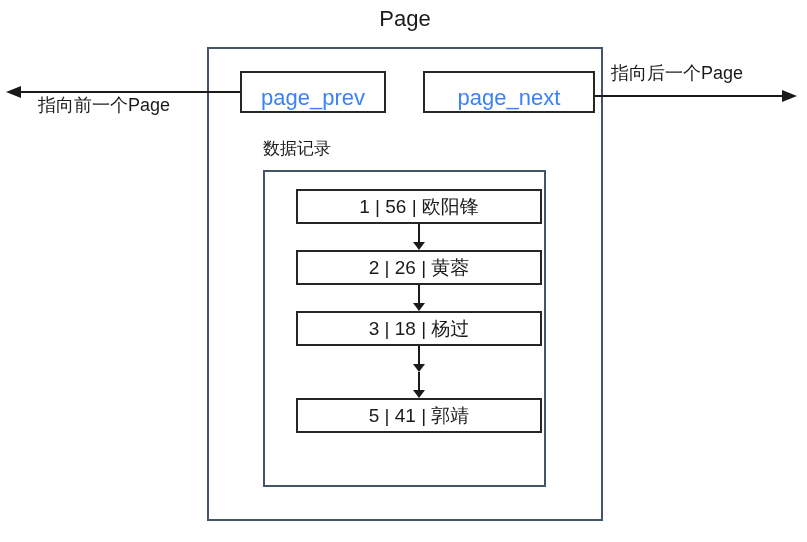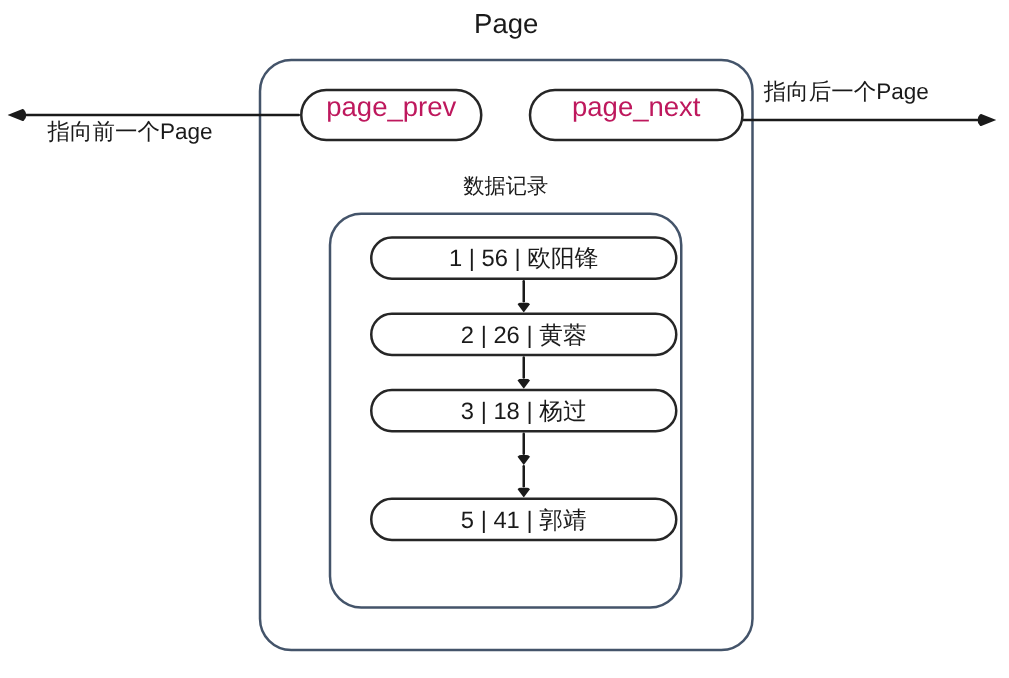--- a/index.html
+++ b/index.html
@@ -1,15 +1,15 @@
 <!DOCTYPE html>
 <html><head>
 <meta charset="utf-8">
 <style>
-  * { margin: 0; padding: 0; box-sizing: border-box; border-radius: 26px; }
+  * { margin: 0; padding: 0; box-sizing: border-box; }
   html, body { background: #ffffff; }
   body { font-family: "Liberation Sans", "DejaVu Sans", sans-serif; color: #262626; }
 
   .canvas {
     position: relative;
     width: 807px;
     height: 542px;
     background: #ffffff;
     overflow: hidden;
   }
@@ -28,23 +28,23 @@
     width: 396px; height: 474px;
     border: 2px solid #44546A;
     background: #ffffff;
   }
 
   .ptr-box {
     position: absolute;
     top: 71px; height: 42px;
     border: 2px solid #262626;
     background: #ffffff;
-    display: flex; align-items: flex-start; justify-content: center;
+    display: flex; align-items: flex-end; justify-content: center;
     font-size: 22px;
-    color: #be185d;
+    color: #3b82f6;
   }
   .ptr-prev { left: 240px; width: 146px; }
   .ptr-next { left: 423px; width: 172px; }
 
   .h-line { position: absolute; height: 2px; background: #1a1a1a; }
   .line-prev { left: 18px; top: 91px; width: 222px; }
   .line-next { left: 567px; top: 95px; width: 218px; }
 
   .arrowhead-left {
     position: absolute; left: 6px; top: 86px;
@@ -66,21 +66,20 @@
     font-size: 18px;
     color: #1a1a1a;
     white-space: nowrap;
   }
   .annotation-prev { left: 38px; margin-top: 32px; }
   .annotation-next { left: 611px; }
 
   .records-title {
     position: absolute;
     left: 263px; top: 137px; width: 283px;
-    text-align: center;
     font-size: 17px;
     color: #1a1a1a;
   }
 
   .records-frame {
     position: absolute;
     left: 263px; top: 170px;
     width: 283px; height: 317px;
     border: 2px solid #44546A;
     background: #ffffff;

